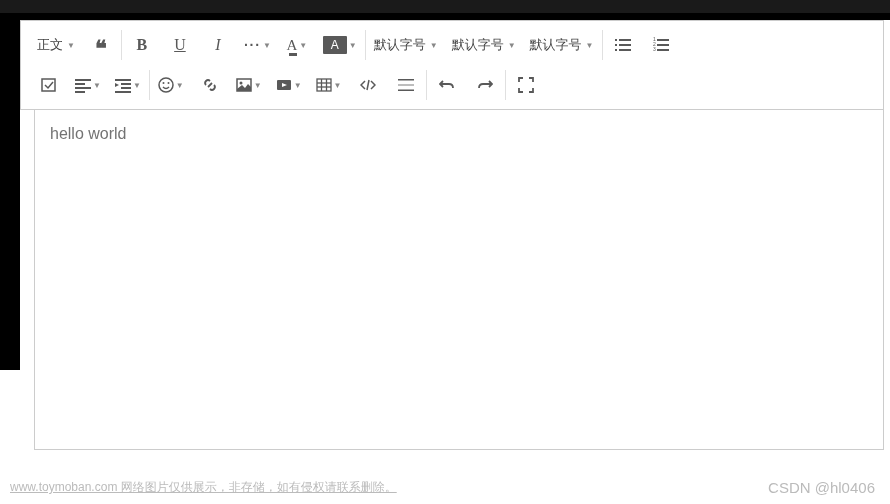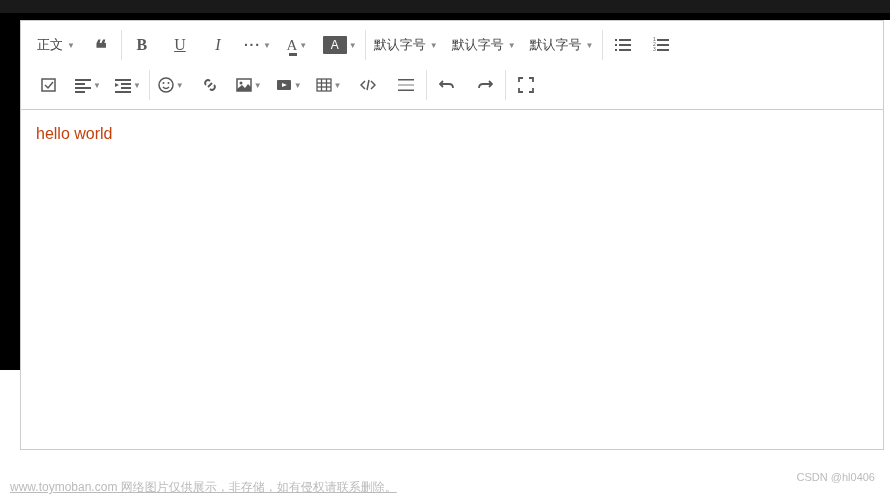--- a/index.html
+++ b/index.html
@@ -134,36 +134,37 @@
       font-weight: bold;
       line-height: 10px;
       padding-top: 8px;
     }
     .content-area {
       border: 1px solid #ccc;
       border-top: none;
       padding: 15px;
       height: 340px;
       font-size: 16px;
-      color: #c2410c;
+      color: #737373;
       font-family: Arial, sans-serif;
+      margin-left: 14px;
     }
     .footer-text {
       position: absolute;
       bottom: 8px;
       left: 10px;
       font-size: 12px;
       color: #bbb;
       text-decoration: underline;
     }
     .footer-right {
       position: absolute;
-      bottom: 21px;
+      bottom: 8px;
       right: 15px;
-      font-size: 11px;
+      font-size: 15px;
       color: #bbb;
     }
     .dots {
       letter-spacing: 1px;
       font-weight: bold;
     }
   </style>
 </head>
 <body>
 

